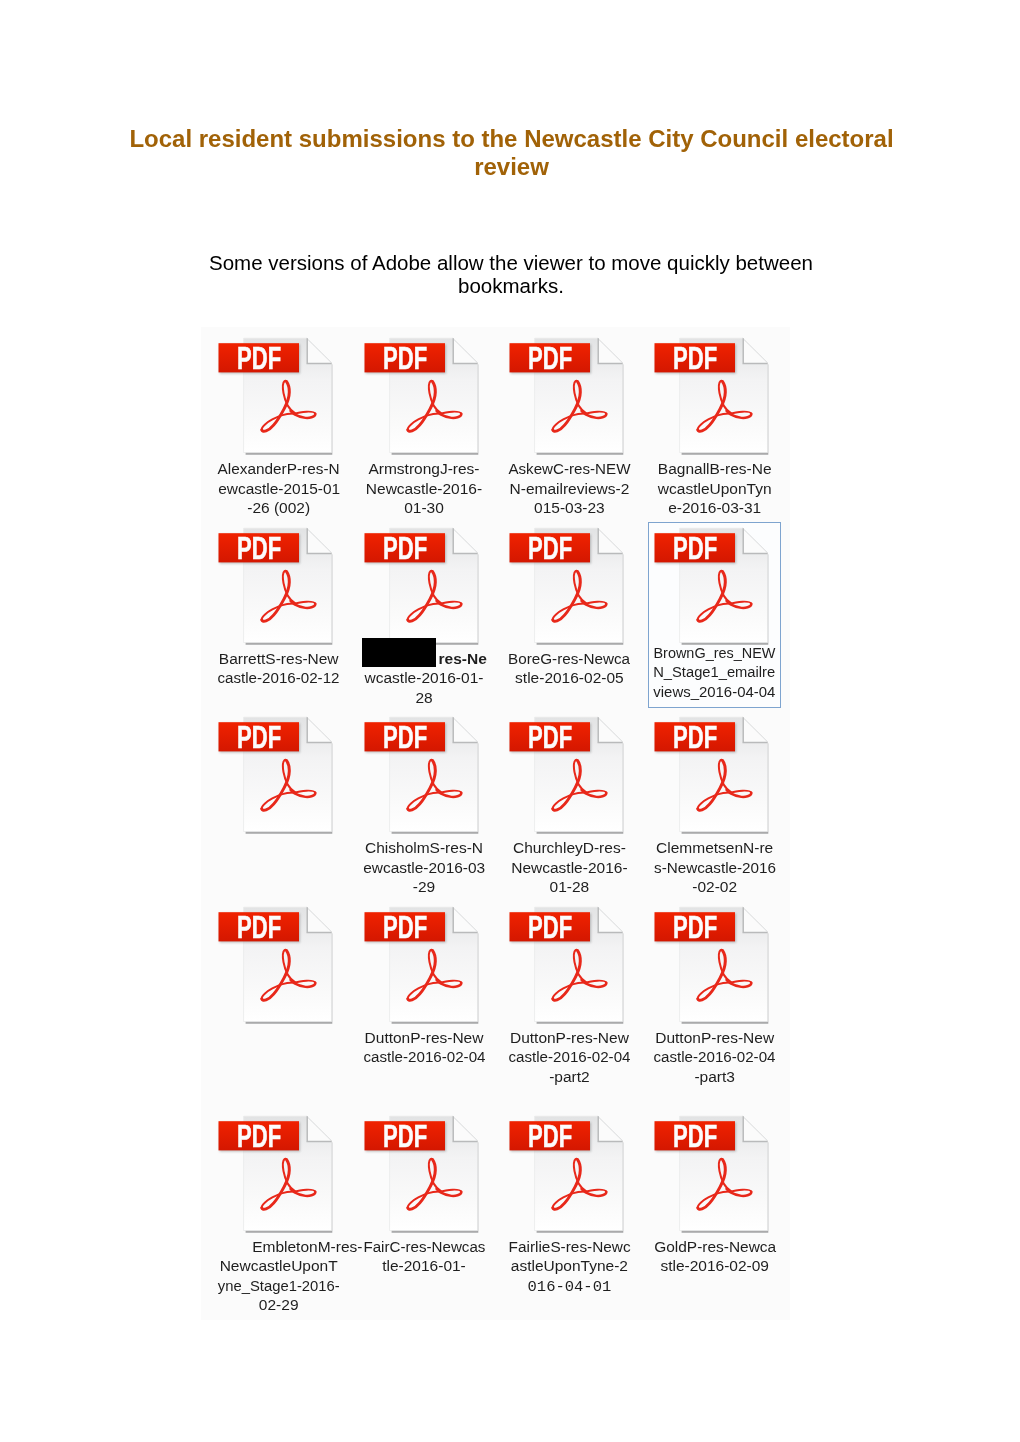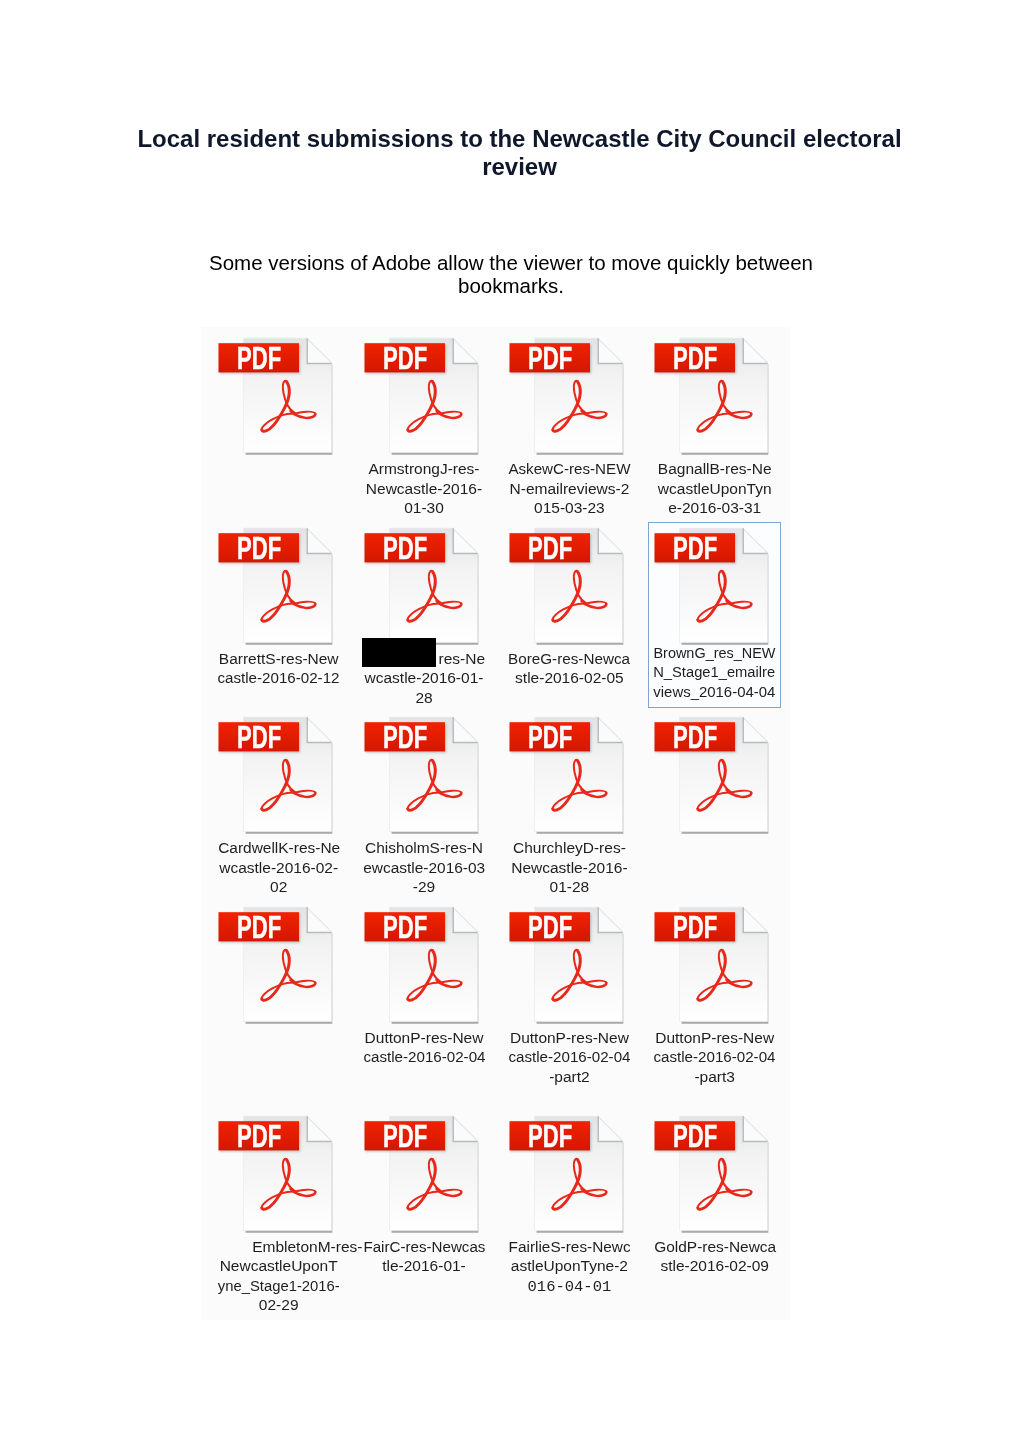--- a/index.html
+++ b/index.html
@@ -4,23 +4,23 @@
 <style>
   html, body { margin:0; padding:0; background:#ffffff; }
   body {
     width:1020px; height:1442px;
     font-family:"Liberation Sans", sans-serif;
     color:#000;
   }
   .page { position:relative; width:1020px; height:1442px; overflow:hidden; background:#fff; }
 
   .doc-title {
-    position:absolute; left:123px; top:125px; width:793px;
+    position:absolute; left:115px; top:125px; width:793px;
     font-size:24px; font-weight:bold; line-height:28px;
-    text-align:center; color:#0f172a;
+    text-align:center; color:#a16207;
   }
   .para {
     position:absolute;
     font-size:20.5px; line-height:23px;
     text-align:center; color:#000;
   }
   #para1 { left:160px; top:203.2px; width:702px; }
   #para2 { left:180px; top:250.5px; width:662px; }
 
   
@@ -93,20 +93,25 @@
             <path stroke-width="2.45" d="M56.2 35.0 C 56.6 36.2, 55.0 37.7, 52.6 38.5 C 50.6 39.2, 48.5 39.4, 46.5 39.1 C 42.2 38.4, 38.6 37.1, 35.9 35.6 C 34.5 34.8, 33.2 33.6, 31.9 32.2"></path>
           </g>
         </g>
         <g>
           <rect x="7.6" y="12.4" width="80.5" height="29.2" fill="#8a8b8c" opacity="0.55" filter="url(#softshadow)"></rect>
           <rect x="6.5" y="11.2" width="80.5" height="29.2" fill="url(#bgrad)"></rect>
           <text class="badge-text" x="67.3" y="37.0" font-family="Liberation Sans, sans-serif" font-size="31.5" font-weight="bold" fill="#fcfcfc" stroke="#fcfcfc" stroke-width="0.55" text-anchor="middle" transform="scale(0.700,1)">PDF</text>
         </g>
       </svg>
     </div>
+    <div class="label">
+          <div><span style="display: inline-block; transform: scaleX(0.99036);">AlexanderP-res-N</span></div>
+          <div><span style="display: inline-block; transform: scaleX(0.997063);">ewcastle-2015-01</span></div>
+          <div><span style="display: inline-block;">-26 (002)</span></div>
+        </div>
   </div>
 
   <div class="cell" style="left: 156.5px; top: 5.4px;">
     <div class="iconbox">
       <svg width="133" height="126" viewBox="0 0 133 126">
         <g>
           <path d="M31.6 6.3 L94.7 6.3 L119.6 120.9 L31.6 120.9 Z" fill="#ffffff" opacity="0"></path>
           <path d="M33.6 8.1 L95.5 8.1 L120.3 32.6 L120.3 122.8 L33.6 122.8 Z" fill="#8d8e8f" opacity="0.78" filter="url(#pageshadow)"></path>
           <path d="M31.6 6.3 L94.7 6.3 L119.6 30.9 L119.6 120.6 L31.6 120.6 Z" fill="url(#pgrad)" stroke="#e9eaea" stroke-width="0.8"></path>
           <path d="M94.7 6.3 L119.6 30.9 L94.7 30.9 Z" fill="#fbfbfb"></path>
@@ -253,21 +258,21 @@
           </g>
         </g>
         <g>
           <rect x="7.6" y="12.4" width="80.5" height="29.2" fill="#8a8b8c" opacity="0.55" filter="url(#softshadow)"></rect>
           <rect x="6.5" y="11.2" width="80.5" height="29.2" fill="url(#bgrad)"></rect>
           <text class="badge-text" x="67.3" y="37.0" font-family="Liberation Sans, sans-serif" font-size="31.5" font-weight="bold" fill="#fcfcfc" stroke="#fcfcfc" stroke-width="0.55" text-anchor="middle" transform="scale(0.700,1)">PDF</text>
         </g>
       </svg>
     </div>
     <div class="label">
-          <div style="padding-left: 81px; text-align: left;"><span style="display: inline-block;">res-Ne</span></div>
+          <div style="padding-left: 81px; text-align: left;"><span style="display: inline-block; font-weight: bold;">res-Ne</span></div>
           <div><span style="display: inline-block;">wcastle-2016-01-</span></div>
           <div><span style="display: inline-block;">28</span></div>
         </div>
   <div class="redact" style="left: 4px; top: 116px; width: 74.5px; height: 29px;"></div>
       </div>
 
   <div class="cell" style="left: 301.9px; top: 194.6px;">
     <div class="iconbox">
       <svg width="133" height="126" viewBox="0 0 133 126">
         <g>
@@ -351,25 +356,20 @@
             <path stroke-width="2.45" d="M56.2 35.0 C 56.6 36.2, 55.0 37.7, 52.6 38.5 C 50.6 39.2, 48.5 39.4, 46.5 39.1 C 42.2 38.4, 38.6 37.1, 35.9 35.6 C 34.5 34.8, 33.2 33.6, 31.9 32.2"></path>
           </g>
         </g>
         <g>
           <rect x="7.6" y="12.4" width="80.5" height="29.2" fill="#8a8b8c" opacity="0.55" filter="url(#softshadow)"></rect>
           <rect x="6.5" y="11.2" width="80.5" height="29.2" fill="url(#bgrad)"></rect>
           <text class="badge-text" x="67.3" y="37.0" font-family="Liberation Sans, sans-serif" font-size="31.5" font-weight="bold" fill="#fcfcfc" stroke="#fcfcfc" stroke-width="0.55" text-anchor="middle" transform="scale(0.700,1)">PDF</text>
         </g>
       </svg>
     </div>
-    <div class="label">
-          <div><span style="display: inline-block; transform: scaleX(0.997445);">CardwellK-res-Ne</span></div>
-          <div><span style="display: inline-block;">wcastle-2016-02-</span></div>
-          <div><span style="display: inline-block;">02</span></div>
-        </div>
   </div>
 
   <div class="cell" style="left: 156.5px; top: 384.1px;">
     <div class="iconbox">
       <svg width="133" height="126" viewBox="0 0 133 126">
         <g>
           <path d="M31.6 6.3 L94.7 6.3 L119.6 120.9 L31.6 120.9 Z" fill="#ffffff" opacity="0"></path>
           <path d="M33.6 8.1 L95.5 8.1 L120.3 32.6 L120.3 122.8 L33.6 122.8 Z" fill="#8d8e8f" opacity="0.78" filter="url(#pageshadow)"></path>
           <path d="M31.6 6.3 L94.7 6.3 L119.6 30.9 L119.6 120.6 L31.6 120.6 Z" fill="url(#pgrad)" stroke="#e9eaea" stroke-width="0.8"></path>
           <path d="M94.7 6.3 L119.6 30.9 L94.7 30.9 Z" fill="#fbfbfb"></path>
@@ -450,20 +450,25 @@
             <path stroke-width="2.45" d="M56.2 35.0 C 56.6 36.2, 55.0 37.7, 52.6 38.5 C 50.6 39.2, 48.5 39.4, 46.5 39.1 C 42.2 38.4, 38.6 37.1, 35.9 35.6 C 34.5 34.8, 33.2 33.6, 31.9 32.2"></path>
           </g>
         </g>
         <g>
           <rect x="7.6" y="12.4" width="80.5" height="29.2" fill="#8a8b8c" opacity="0.55" filter="url(#softshadow)"></rect>
           <rect x="6.5" y="11.2" width="80.5" height="29.2" fill="url(#bgrad)"></rect>
           <text class="badge-text" x="67.3" y="37.0" font-family="Liberation Sans, sans-serif" font-size="31.5" font-weight="bold" fill="#fcfcfc" stroke="#fcfcfc" stroke-width="0.55" text-anchor="middle" transform="scale(0.700,1)">PDF</text>
         </g>
       </svg>
     </div>
+    <div class="label">
+          <div><span style="display: inline-block;">ClemmetsenN-re</span></div>
+          <div><span style="display: inline-block; transform: scaleX(0.983375);">s-Newcastle-2016</span></div>
+          <div><span style="display: inline-block;">-02-02</span></div>
+        </div>
   </div>
 
   <div class="cell" style="left: 11.2px; top: 573.5px;">
     <div class="iconbox">
       <svg width="133" height="126" viewBox="0 0 133 126">
         <g>
           <path d="M31.6 6.3 L94.7 6.3 L119.6 120.9 L31.6 120.9 Z" fill="#ffffff" opacity="0"></path>
           <path d="M33.6 8.1 L95.5 8.1 L120.3 32.6 L120.3 122.8 L33.6 122.8 Z" fill="#8d8e8f" opacity="0.78" filter="url(#pageshadow)"></path>
           <path d="M31.6 6.3 L94.7 6.3 L119.6 30.9 L119.6 120.6 L31.6 120.6 Z" fill="url(#pgrad)" stroke="#e9eaea" stroke-width="0.8"></path>
           <path d="M94.7 6.3 L119.6 30.9 L94.7 30.9 Z" fill="#fbfbfb"></path>

